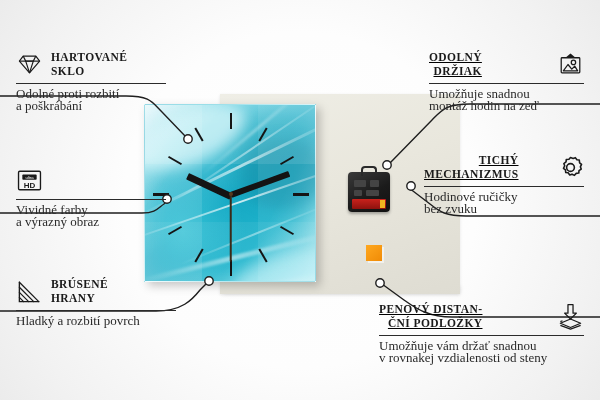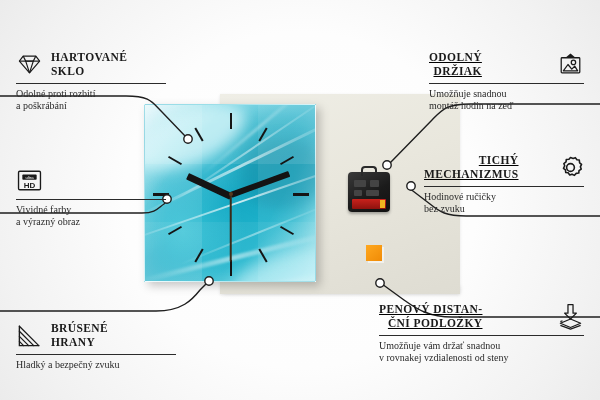--- a/index.html
+++ b/index.html
@@ -89,21 +89,21 @@
   .title {
     font-family:"Liberation Serif", serif;
     font-weight:bold; font-size:11.5px; line-height:14px;
     letter-spacing:.4px; color:#1a1a1a; text-transform:uppercase;
     white-space:pre-line;
   }
   .callout.right .title { text-align:right; }
   .rule { height:1px; background:#2b2b2b; margin:5px 0 4px; }
   .desc {
     font-family:"Liberation Serif", serif;
-    font-size:10px; line-height:11.5px; color:#2a2a2a; white-space:pre-line;
+    font-size:13px; line-height:11.5px; color:#2a2a2a; white-space:pre-line;
   }
   .callout.right .desc { text-align:left; }
   .ico { width:27px; height:27px; flex:0 0 27px; display:block; }
   .ico svg { width:100%; height:100%; display:block; }
 
   svg.connectors { position:absolute; inset:0; width:600px; height:400px; pointer-events:none; }
 </style>
 </head>
 <body>
 
@@ -202,36 +202,36 @@
           <text x="16" y="13.9" font-family="Liberation Sans, sans-serif" font-size="5" fill="#fff" text-anchor="middle">ultra</text>
           <text x="16" y="24.4" font-family="Liberation Sans, sans-serif" font-size="9.5" font-weight="bold" fill="#1a1a1a" text-anchor="middle">HD</text>
         </svg>
       </span>
     </div>
     <div class="rule"></div>
     <div class="desc">Vividné farby
 a výrazný obraz</div>
   </div>
 
-  <div class="callout left" style="left:16px; top:277px; width:160px;margin-top:44px;">
+  <div class="callout left" style="left:16px; top:277px; width:160px;">
     <div class="head">
       <span class="ico">
         <svg viewBox="0 0 32 32" stroke="#1a1a1a" stroke-width="1.5" fill="none" stroke-linecap="round">
           <path d="M4 5 L27 28"></path>
             <path d="M4 11 L21 28"></path>
           <path d="M4 17 L15 28"></path>
             <path d="M4 23 L9 28"></path>
           <path d="M4 5 L4 28 L27 28" stroke-width="1.6"></path>
         </svg>
       </span>
       <span class="title">BRÚSENÉ
 HRANY</span>
     </div>
     <div class="rule"></div>
-    <div class="desc">Hladký a bezpečný zvuku</div>
+    <div class="desc">Hladký a rozbití povrch</div>
   </div>
 
   <div class="callout right" style="right:16px; top:50px; width:155px;">
     <div class="head">
       <span class="title">ODOLNÝ
 DRŽIAK</span>
       <span class="ico">
         <svg viewBox="0 0 32 32" fill="none" stroke="#1a1a1a" stroke-width="1.5" stroke-linejoin="round">
           <path d="M16 3 L10 8 H22 Z" fill="#1a1a1a" stroke="none"></path>
           <rect x="5" y="8" width="22" height="18" rx="1"></rect>

